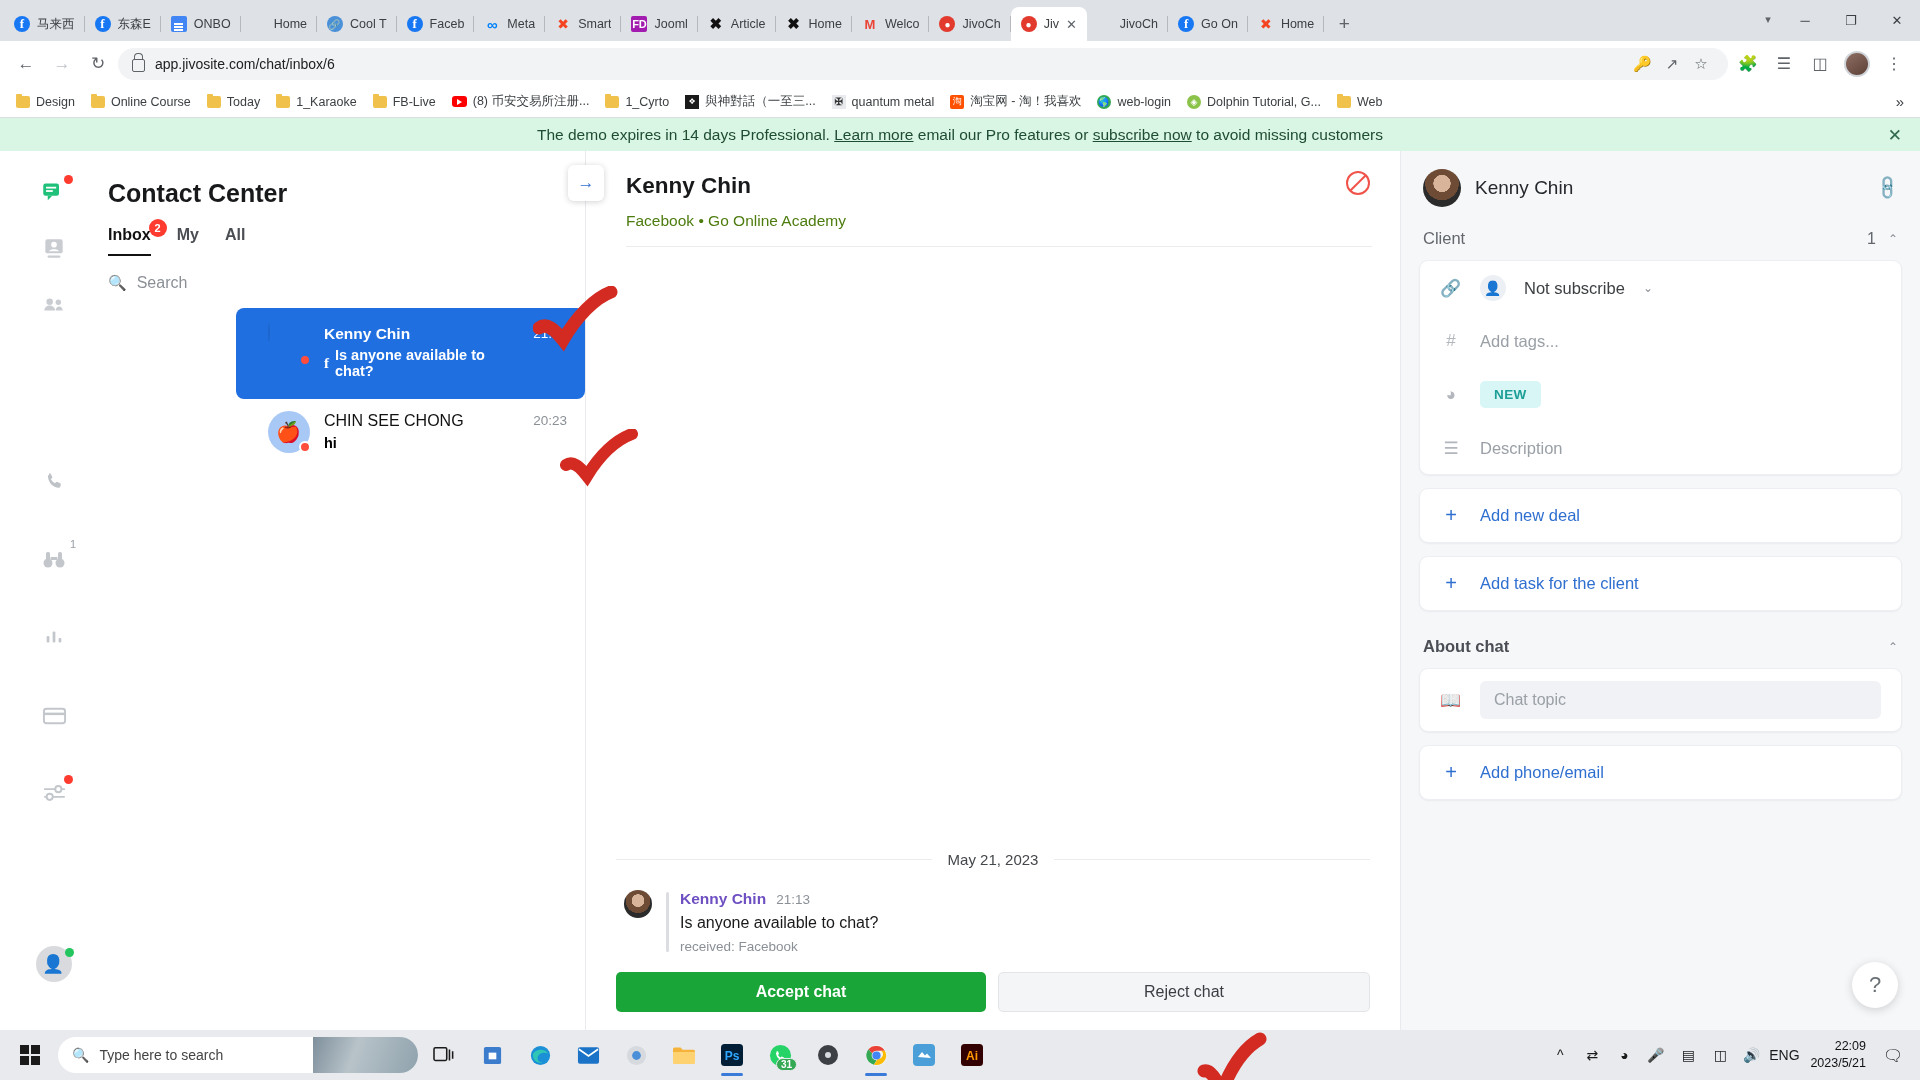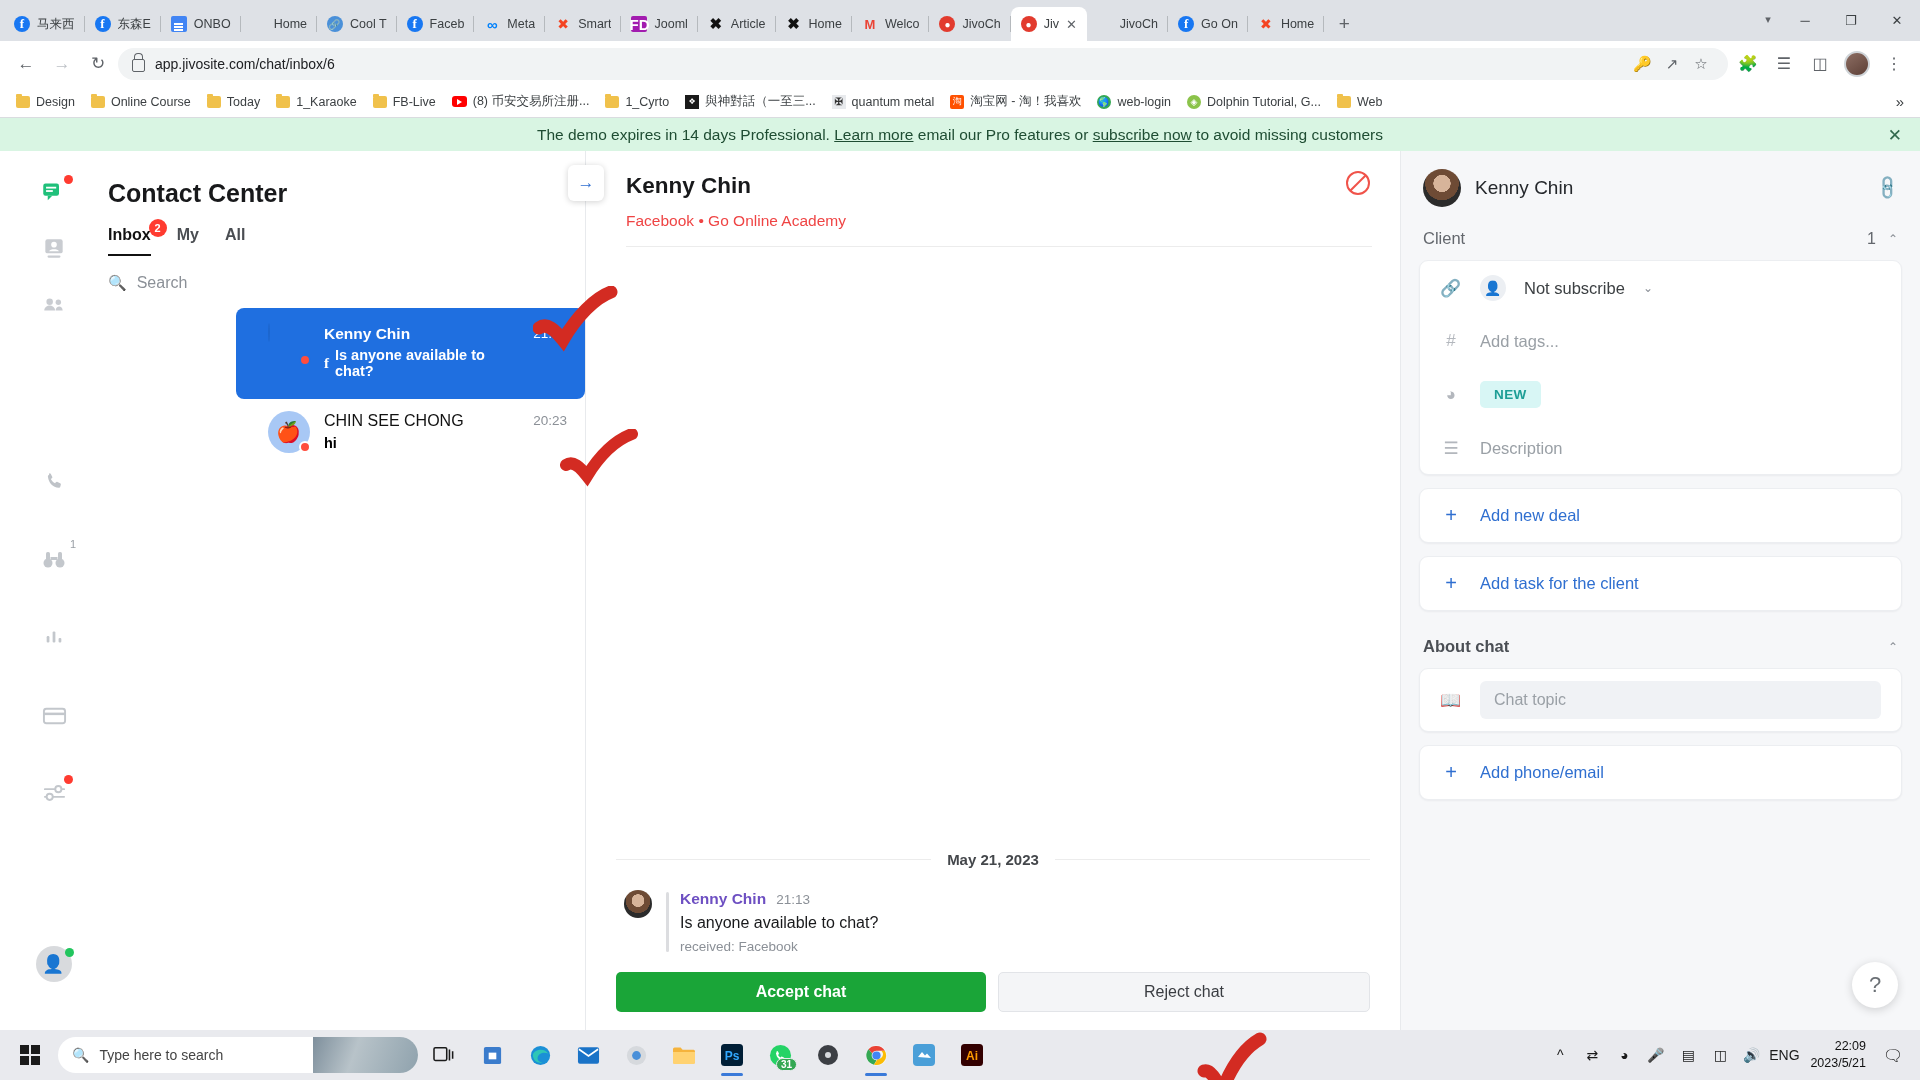--- a/index.html
+++ b/index.html
@@ -54,21 +54,21 @@
     font-family:"Liberation Serif",serif; }
   .fi-doc { background:#4285f4; border-radius:2px; display:flex;align-items:center;justify-content:center; }
   .fi-doc::before{content:"";width:9px;height:1.5px;background:#fff;box-shadow:0 3px 0 #fff,0 6px 0 #fff;}
   .fi-drop { background:#111; width:11px;height:14px;border-radius:50% 50% 50% 50%/60% 60% 40% 40%;
     margin:1px 2px; transform:rotate(0deg); }
   .fi-blue-circ { background:#4a90d9; border-radius:50%; color:#fff; font-size:10px;
     display:flex;align-items:center;justify-content:center;}
   .fi-meta { color:#0081fb; font-size:15px; display:flex;align-items:center;justify-content:center;
     font-weight:bold; }
   .fi-joomla { color:#f44321; font-size:14px;display:flex;align-items:center;justify-content:center; }
-  .fi-fd { background:#a21caf; color:#fff; font-size:15px; font-weight:bold;
+  .fi-fd { background:#a21caf; color:#fff; font-size:11px; font-weight:bold;
     display:flex;align-items:center;justify-content:center; border-radius:2px;}
   .fi-x { color:#111; font-size:15px; display:flex;align-items:center;justify-content:center; font-weight:bold;}
   .fi-gmail { color:#ea4335; font-size:13px;display:flex;align-items:center;justify-content:center;font-weight:bold;}
   .fi-jivo { background:#e23b2e; border-radius:50%; color:#fff; font-size:10px; font-weight:bold;
     display:flex;align-items:center;justify-content:center;}
   .fi-leaf { background:#26a65b; width:13px;height:13px; margin:1px;
     border-radius:0 70% 0 70%; transform:rotate(12deg);}
 
   
   .omnirow {
@@ -190,29 +190,29 @@
   .fb-glyph { font-family:"Liberation Serif",serif; font-weight:bold; font-size:15px; }
 
   
   .convcol { flex:1; min-width:0; background:#fff; display:flex; flex-direction:column;
      border-left:1px solid #e8eaed; position:relative; }
   .conv-head { padding: 22px 28px 0 40px; position:relative; }
   .assign-btn { position:absolute; left:-18px; top:14px; width:36px;height:36px;
      background:#fff; border-radius:6px; box-shadow:0 1px 6px rgba(0,0,0,.18);
      display:flex;align-items:center;justify-content:center; color:#2f6fd0; font-size:17px; }
   .conv-name { font-size:22.5px; font-weight:bold; color:#18191b; }
-  .conv-sub { font-size:15.5px; color:#ef4444; padding: 13px 0 16px 0; border-bottom:1px solid #ececec; }
+  .conv-sub { font-size:15.5px; color:#4d7c0f; padding: 13px 0 16px 0; border-bottom:1px solid #ececec; }
   .block-ico { position:absolute; right:30px; top:20px; width:24px;height:24px;
      border:2px solid #f0534a; border-radius:50%; display:flex;align-items:center;justify-content:center;}
   .block-ico::after{content:"";position:absolute;width:22px;height:2px;background:#f0534a;
      transform:rotate(-45deg);}
   .conv-body { flex:1; display:flex; flex-direction:column; justify-content:flex-end;
      padding: 0 30px 0 30px; min-height:0; }
   .date-sep { display:flex; align-items:center; gap:16px; color:#44474b; font-size:15px;
-     padding: 10px 0 22px 0; font-weight: bold; }
+     padding: 10px 0 22px 0; }
   .date-sep::before, .date-sep::after { content:""; flex:1; height:1px; background:#ececec; }
   .msg { display:flex; gap:14px; padding-left:8px; }
   .msg-av { width:28px;height:28px;border-radius:50%; flex:0 0 28px;
     background:radial-gradient(circle at 50% 38%, #d7b49a 0 28%, #6e4b35 29% 55%, #2b2b2b 56% 100%); }
   .msg-wrap { position:relative; padding-left:14px; }
   .msg-wrap::before { content:""; position:absolute; left:0; top:2px; bottom:2px; width:3px;
     background:#dcdde0; border-radius:2px; }
   .msg-head { display:flex; align-items:baseline; gap:10px; }
   .msg-author { color:#6d4fc2; font-weight:bold; font-size:15.5px; }
   .msg-time { color:#8b9097; font-size:13.5px; }

